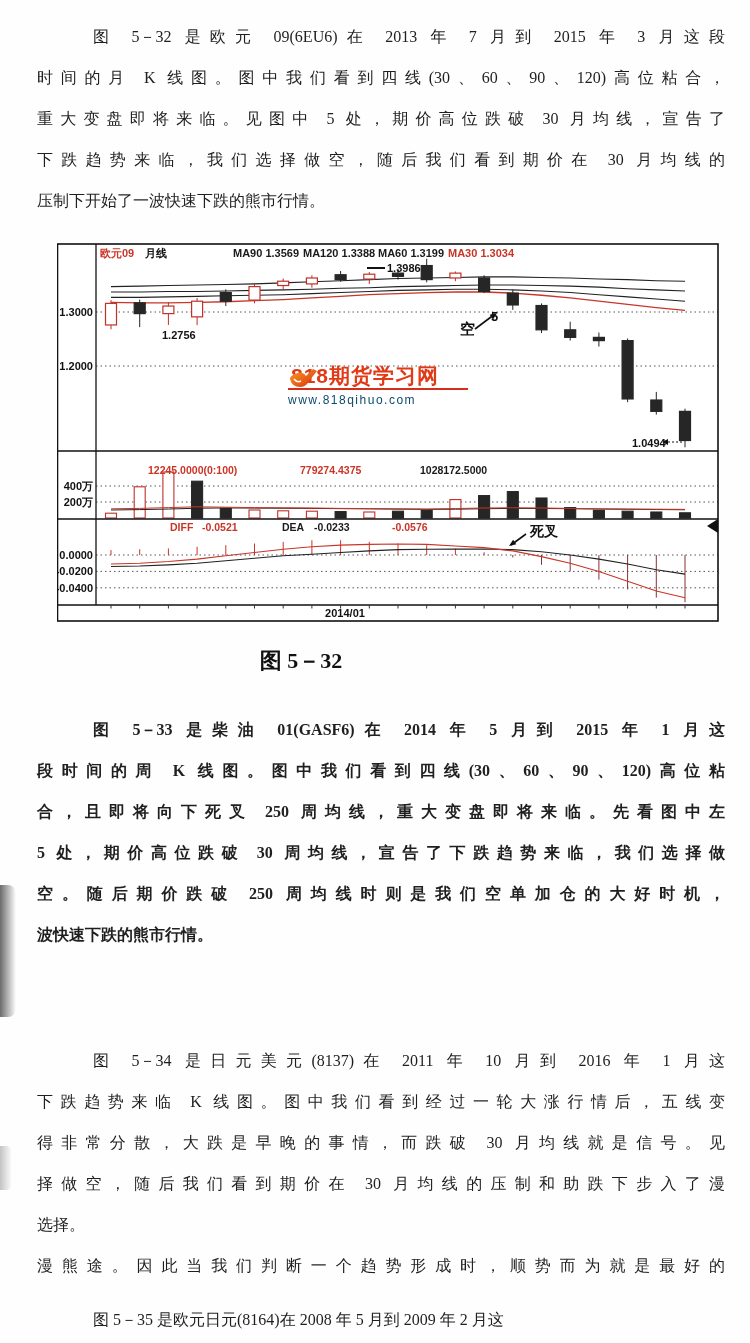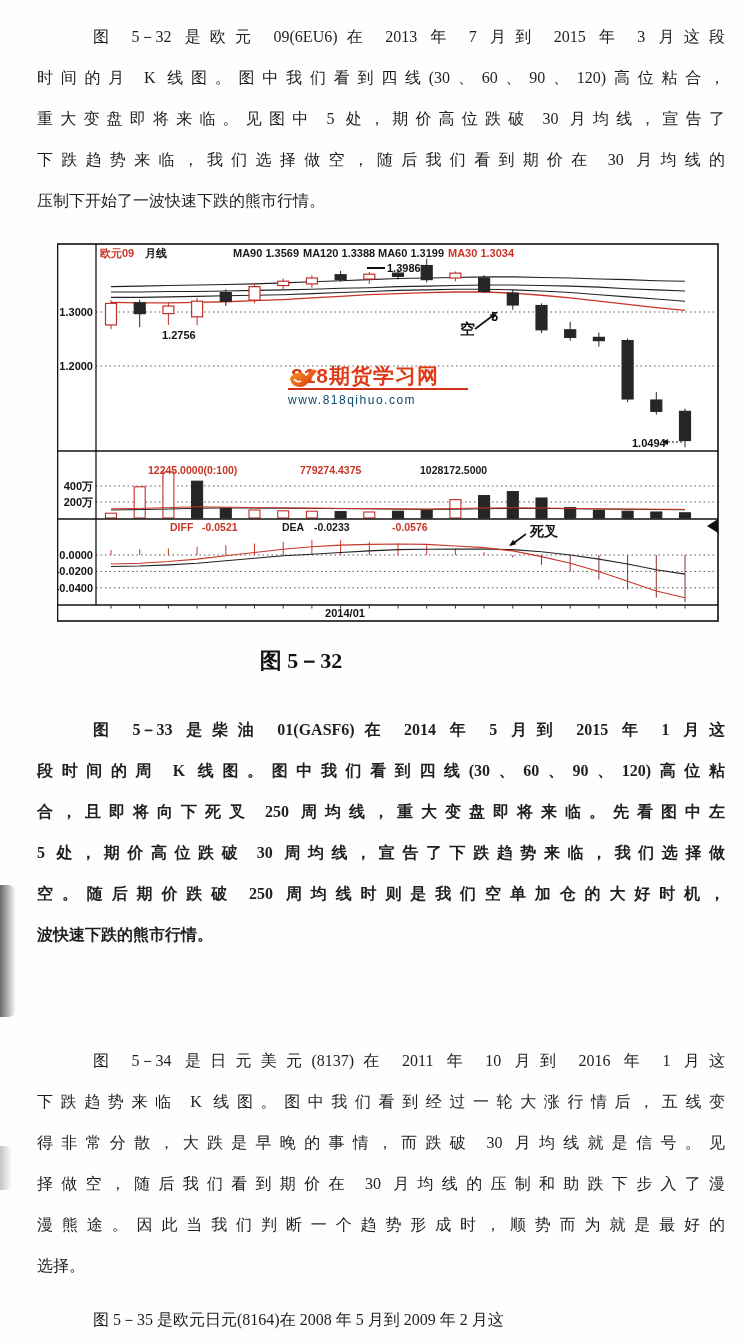--- a/index.html
+++ b/index.html
@@ -252,21 +252,21 @@
     <div class="line">合，且即将向下死叉 250 周均线，重大变盘即将来临。先看图中左</div>
     <div class="line">5 处，期价高位跌破 30 周均线，宣告了下跌趋势来临，我们选择做</div>
     <div class="line">空。随后期价跌破 250 周均线时则是我们空单加仓的大好时机，</div>
     <div class="line last">波快速下跌的熊市行情。</div>
   </div>
 <div class="textblock" style="top:996px;margin-top:44px;">
     <div class="line indent">图 5－34 是日元美元(8137)在 2011 年 10 月到 2016 年 1 月这</div>
     <div class="line">下跌趋势来临 K 线图。图中我们看到经过一轮大涨行情后，五线变</div>
     <div class="line">得非常分散，大跌是早晚的事情，而跌破 30 月均线就是信号。见</div>
     <div class="line">择做空，随后我们看到期价在 30 月均线的压制和助跌下步入了漫</div>
+    <div class="line last">选择。</div>
     <div class="line">漫熊途。因此当我们判断一个趋势形成时，顺势而为就是最好的</div>
-    <div class="line last">选择。</div>
   </div>
 <div class="textblock" style="top:1299px;">
     <div class="line indent last">图 5－35 是欧元日元(8164)在 2008 年 5 月到 2009 年 2 月这</div>
   </div>
 
 <div class="smudge1"></div>
 <div class="smudge2"></div>
 
 </body></html>

